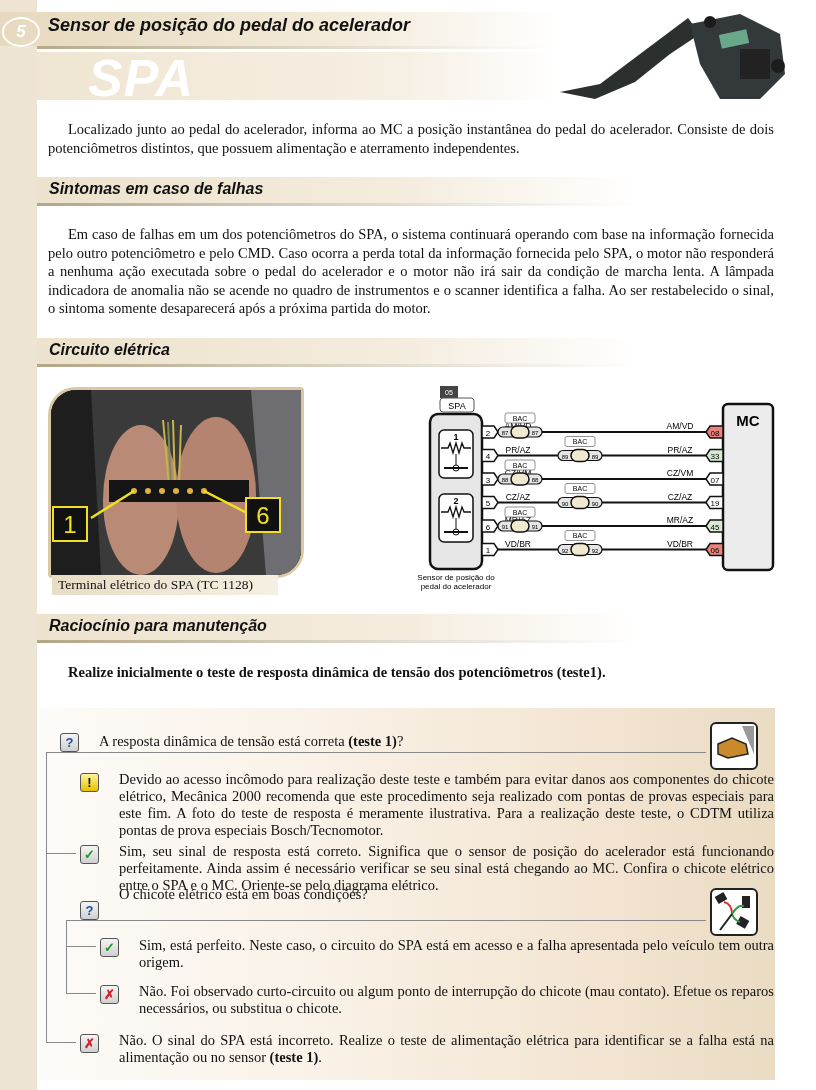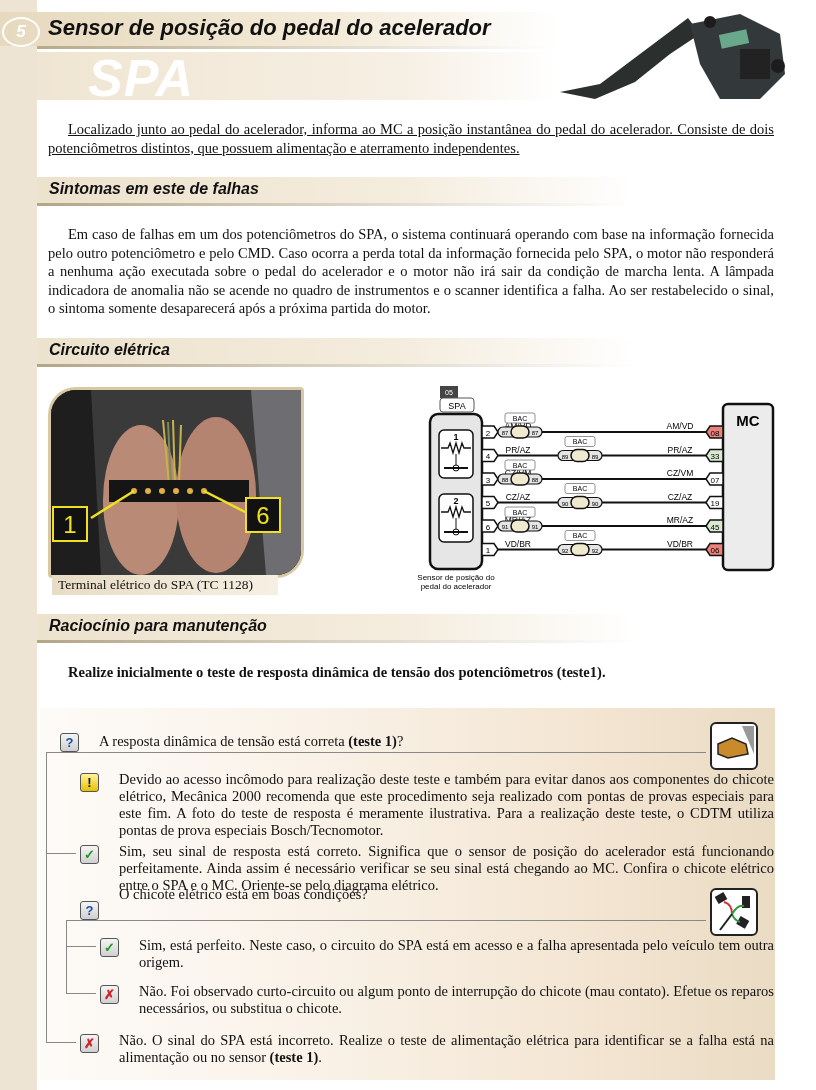--- a/index.html
+++ b/index.html
@@ -1,21 +1,21 @@
 <!DOCTYPE html>
 <html><head>
 <meta charset="utf-8">
 <style>
   html,body{margin:0;padding:0;}
   body{width:816px;height:1090px;position:relative;background:#fff;overflow:hidden;font-family:"Liberation Serif",serif;color:#111;}
   .leftband{position:absolute;left:0;top:0;width:37px;height:1090px;background:#ede4d3;}
   .title-bar{position:absolute;left:0;top:12px;width:560px;height:34px;background:linear-gradient(90deg,#e6d9be 0%,#f3ead8 60%,rgba(255,255,255,0) 100%);}
   .title-underline{position:absolute;left:37px;top:46px;width:520px;height:3px;background:linear-gradient(90deg,#b8a98a,rgba(255,255,255,0));}
   .num-badge{position:absolute;left:2px;top:17px;width:34px;height:26px;border:2px solid #fff;border-radius:50%;color:#fff;font-family:"Liberation Sans",sans-serif;font-style:italic;font-weight:bold;font-size:17px;text-align:center;line-height:26px;}
-  .page-title{position:absolute;left:48px;top:15px;font-family:"Liberation Sans",sans-serif;font-style:italic;font-weight:bold;font-size:22px;color:#111;}
+  .page-title{position:absolute;left:48px;top:15px;font-family:"Liberation Sans",sans-serif;font-style:italic;font-weight:bold;font-size:18px;color:#111;}
   .spa-band{position:absolute;left:37px;top:52px;width:520px;height:48px;background:linear-gradient(90deg,#efe5d2 0%,#f6efe3 70%,rgba(255,255,255,0) 100%);}
   .spa-word{position:absolute;left:88px;top:48px;font-family:"Liberation Sans",sans-serif;font-style:italic;font-weight:bold;font-size:52px;color:#fff;letter-spacing:1px;}
   .pedal{position:absolute;left:540px;top:4px;width:270px;height:100px;}
   .para{position:absolute;left:48px;width:726px;font-size:14.5px;line-height:18.5px;text-align:justify;text-indent:20px;}
   .sec-bar{position:absolute;left:37px;height:26px;width:600px;background:linear-gradient(90deg,#ece2cd 0%,#f4ecdd 60%,rgba(255,255,255,0) 100%);}
   .sec-bar::after{content:"";position:absolute;left:0;bottom:-3px;width:100%;height:3px;background:linear-gradient(90deg,#b4a587,rgba(255,255,255,0));}
   .sec-title{position:absolute;left:12px;top:3px;font-family:"Liberation Sans",sans-serif;font-style:italic;font-weight:bold;font-size:16px;color:#111;}
   .photo{position:absolute;left:48px;top:387px;width:250px;height:185px;border:3px solid #d9c8a4;border-radius:28px 4px 28px 4px;overflow:hidden;background:#2a2a2a;}
   .caption{position:absolute;left:52px;top:575px;width:220px;height:20px;background:linear-gradient(90deg,#e8dcc4,#f6f0e4);font-size:13.5px;line-height:20px;padding-left:6px;}
   .diagram{position:absolute;left:410px;top:382px;width:370px;height:215px;}
@@ -40,24 +40,24 @@
 
 <svg class="pedal" viewBox="0 0 270 100">
   <path d="M20 88 L60 80 L100 50 L140 20 L148 14 L160 30 L130 50 L95 78 L55 95 Z" fill="#2b2f2d"></path>
   <path d="M150 20 L200 10 L240 30 L245 70 L220 95 L180 95 L160 60 Z" fill="#33383a"></path>
   <rect x="180" y="28" width="28" height="14" fill="#6aa88c" transform="rotate(-12 194 35)"></rect>
   <rect x="200" y="45" width="30" height="30" fill="#222"></rect>
   <circle cx="170" cy="18" r="6" fill="#1c1c1c"></circle>
   <circle cx="238" cy="62" r="7" fill="#1c1c1c"></circle>
 </svg>
 
-<div class="para" style="top:120px;text-decoration:underline;">Localizado junto ao pedal do acelerador, informa ao MC a posição instantânea do pedal do acelerador. Consiste de dois potenciômetros distintos, que possuem alimentação e aterramento independentes.</div>
+<div class="para" style="top:120px;">Localizado junto ao pedal do acelerador, informa ao MC a posição instantânea do pedal do acelerador. Consiste de dois potenciômetros distintos, que possuem alimentação e aterramento independentes.</div>
 
 <div class="sec-bar" style="top:177px;">
-  <span class="sec-title">Sintomas em este de falhas</span>
+  <span class="sec-title">Sintomas em caso de falhas</span>
 </div>
 <div class="para" style="top:225px;">Em caso de falhas em um dos potenciômetros do SPA, o sistema continuará operando com base na informação fornecida pelo outro potenciômetro e pelo CMD. Caso ocorra a perda total da informação fornecida pelo SPA, o motor não responderá a nenhuma ação executada sobre o pedal do acelerador e o motor não irá sair da condição de marcha lenta. A lâmpada indicadora de anomalia não se acende no quadro de instrumentos e o scanner identifica a falha. Ao ser restabelecido o sinal, o sintoma somente desaparecerá após a próxima partida do motor.</div>
 
 <div class="sec-bar" style="top:338px;">
   <span class="sec-title">Circuito elétrica</span>
 </div>
 
 <div class="photo">
   <svg width="250" height="185" viewBox="0 0 250 185">
     <rect width="250" height="185" fill="#3a3a3a"></rect>

